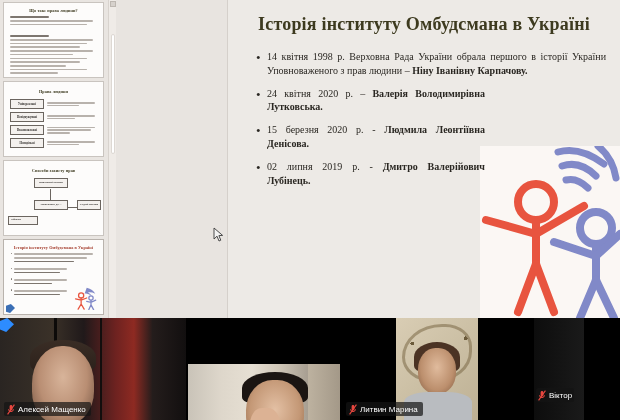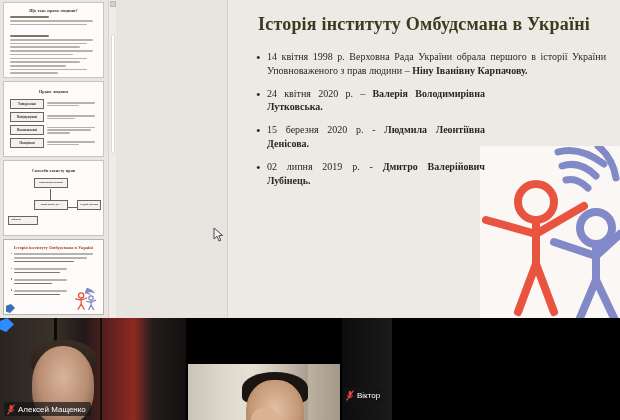--- a/index.html
+++ b/index.html
@@ -433,20 +433,39 @@
           <svg width="8" height="11" viewBox="0 0 8 11">
               <path d="M4 1 a1.4 1.4 0 0 1 1.4 1.4 v2.6 a1.4 1.4 0 0 1 -2.8 0 V2.4 A1.4 1.4 0 0 1 4 1Z" fill="#e8473f"></path>
               <path d="M1.6 5.2 a2.4 2.4 0 0 0 4.8 0" stroke="#e8473f" stroke-width="1" fill="none"></path>
               <line x1="0.6" y1="10.4" x2="7.4" y2="0.6" stroke="#e8473f" stroke-width="1.1"></line>
             </svg>
         </span>
         <span class="name-txt">Антон Стати</span>
       </div>
     </div>
 
+    <div class="tile t3">
+      <div class="tile-img bg3">
+        <div class="b3-wall"></div>
+          <div class="b3-swirl"></div>
+        <div class="b3-hair"></div>
+          <div class="b3-head"></div>
+          <div class="b3-body"></div>
+      </div>
+      <div class="namebar">
+        <span class="mic-muted">
+          <svg width="8" height="11" viewBox="0 0 8 11">
+              <path d="M4 1 a1.4 1.4 0 0 1 1.4 1.4 v2.6 a1.4 1.4 0 0 1 -2.8 0 V2.4 A1.4 1.4 0 0 1 4 1Z" fill="#e8473f"></path>
+              <path d="M1.6 5.2 a2.4 2.4 0 0 0 4.8 0" stroke="#e8473f" stroke-width="1" fill="none"></path>
+              <line x1="0.6" y1="10.4" x2="7.4" y2="0.6" stroke="#e8473f" stroke-width="1.1"></line>
+            </svg>
+        </span>
+        <span class="name-txt">Литвин Марина</span>
+      </div>
+    </div>
 
     <div class="tile t4">
       <div class="tile-img bg4"></div>
       <div class="namebar" style="left:2px;bottom:18px;padding:0 2px 0 2px;">
         <span class="mic-muted">
           <svg width="8" height="11" viewBox="0 0 8 11">
               <path d="M4 1 a1.4 1.4 0 0 1 1.4 1.4 v2.6 a1.4 1.4 0 0 1 -2.8 0 V2.4 A1.4 1.4 0 0 1 4 1Z" fill="#e8473f"></path>
               <path d="M1.6 5.2 a2.4 2.4 0 0 0 4.8 0" stroke="#e8473f" stroke-width="1" fill="none"></path>
               <line x1="0.6" y1="10.4" x2="7.4" y2="0.6" stroke="#e8473f" stroke-width="1.1"></line>
             </svg>

